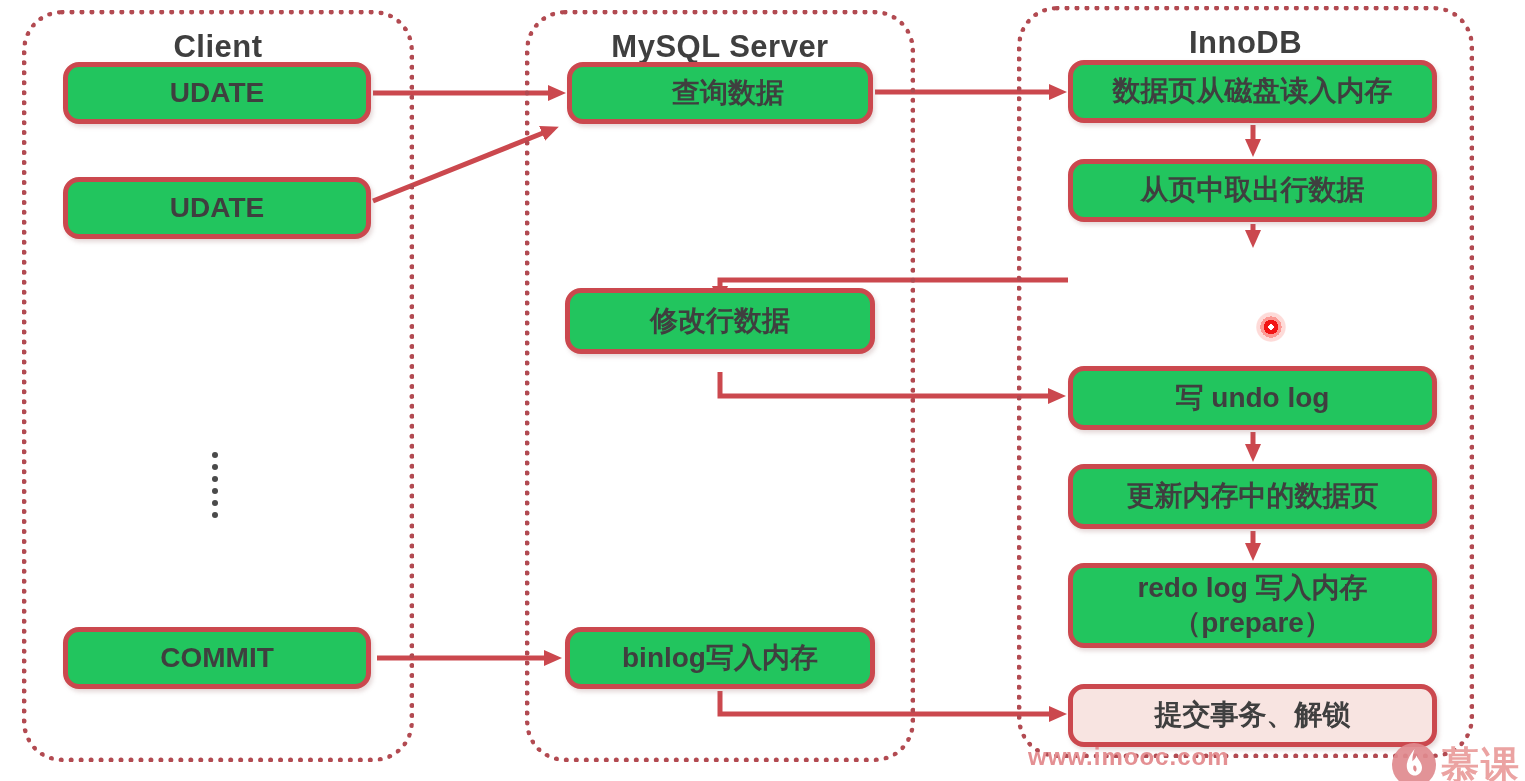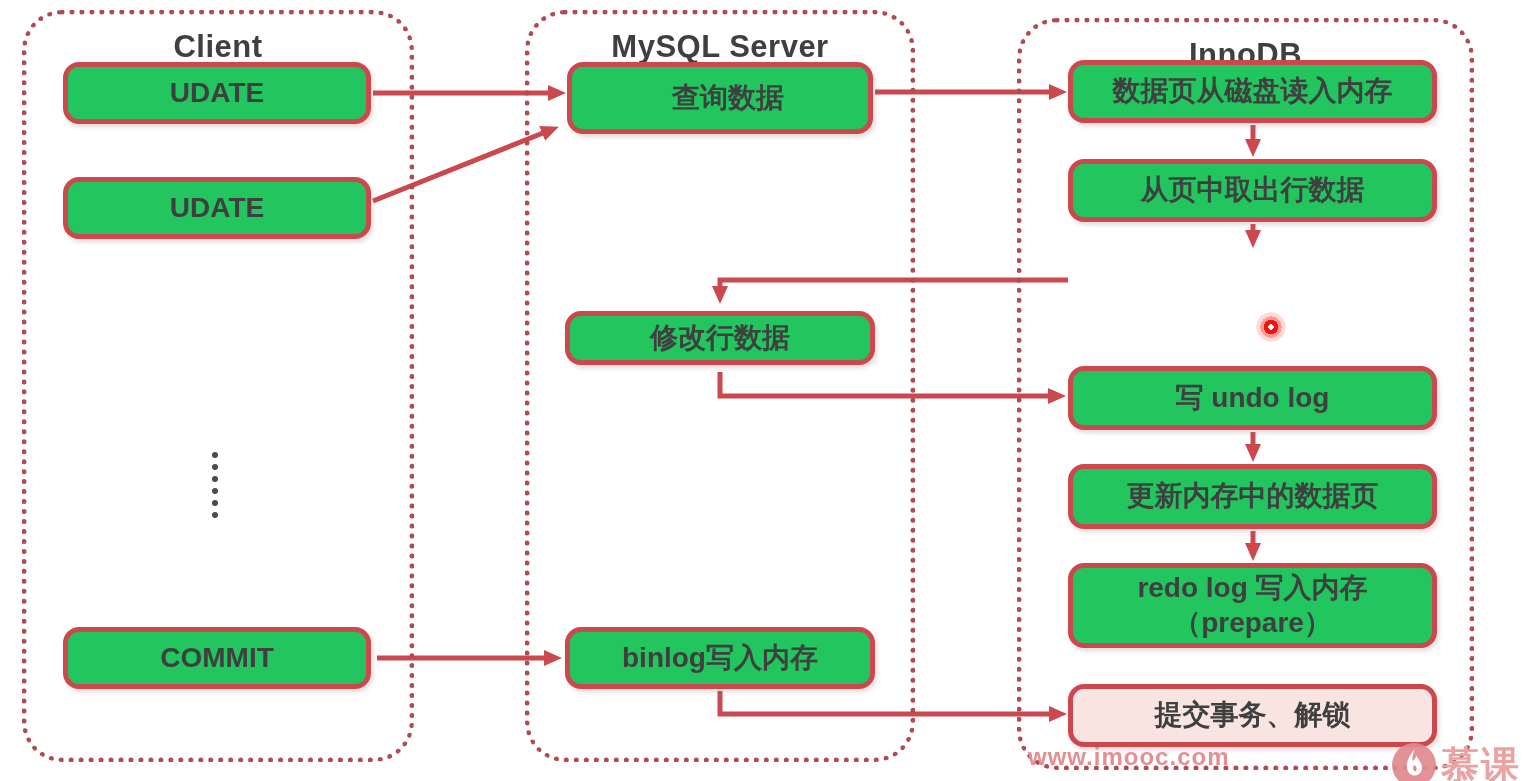--- a/index.html
+++ b/index.html
@@ -85,25 +85,25 @@
       <i></i>
       <i></i>
       <i></i>
       <i></i>
   </div>
   <div class="box" style="left:63px;top:627px;width:308px;height:62px;">COMMIT</div>
 
   <section class="col" style="left:525px;top:10px;width:390px;height:752px;">
     <h2 class="col-title">MySQL Server</h2>
   </section>
-  <div class="box" style="left:567px;top:62px;width:306px;height:72px;padding-left:16px;">查询数据</div>
-  <div class="box" style="left:565px;top:311px;width:310px;height:54px;">修改行数据</div>
+  <div class="box" style="left:567px;top:62px;width:306px;height:62px;padding-left:16px;">查询数据</div>
+  <div class="box" style="left:565px;top:288px;width:310px;height:66px;">修改行数据</div>
   <div class="box" style="left:565px;top:627px;width:310px;height:62px;">binlog写入内存</div>
 
-  <section class="col" style="left:1017px;top:18px;width:457px;height:752px;">
+  <section class="col" style="left:1017px;top:6px;width:457px;height:752px;">
     <h2 class="col-title">InnoDB</h2>
   </section>
   <div class="box" style="left:1068px;top:60px;width:369px;height:63px;">数据页从磁盘读入内存</div>
   <div class="box" style="left:1068px;top:159px;width:369px;height:63px;">从页中取出行数据</div>
   <div class="laser" style="left:1256px;top:312px;"></div>
   <div class="box" style="left:1068px;top:366px;width:369px;height:64px;">写 undo log</div>
   <div class="box" style="left:1068px;top:464px;width:369px;height:65px;">更新内存中的数据页</div>
   <div class="box" style="left:1068px;top:563px;width:369px;height:85px;">
     <span>redo log 写入内存</span>
     <span>（prepare）</span>

